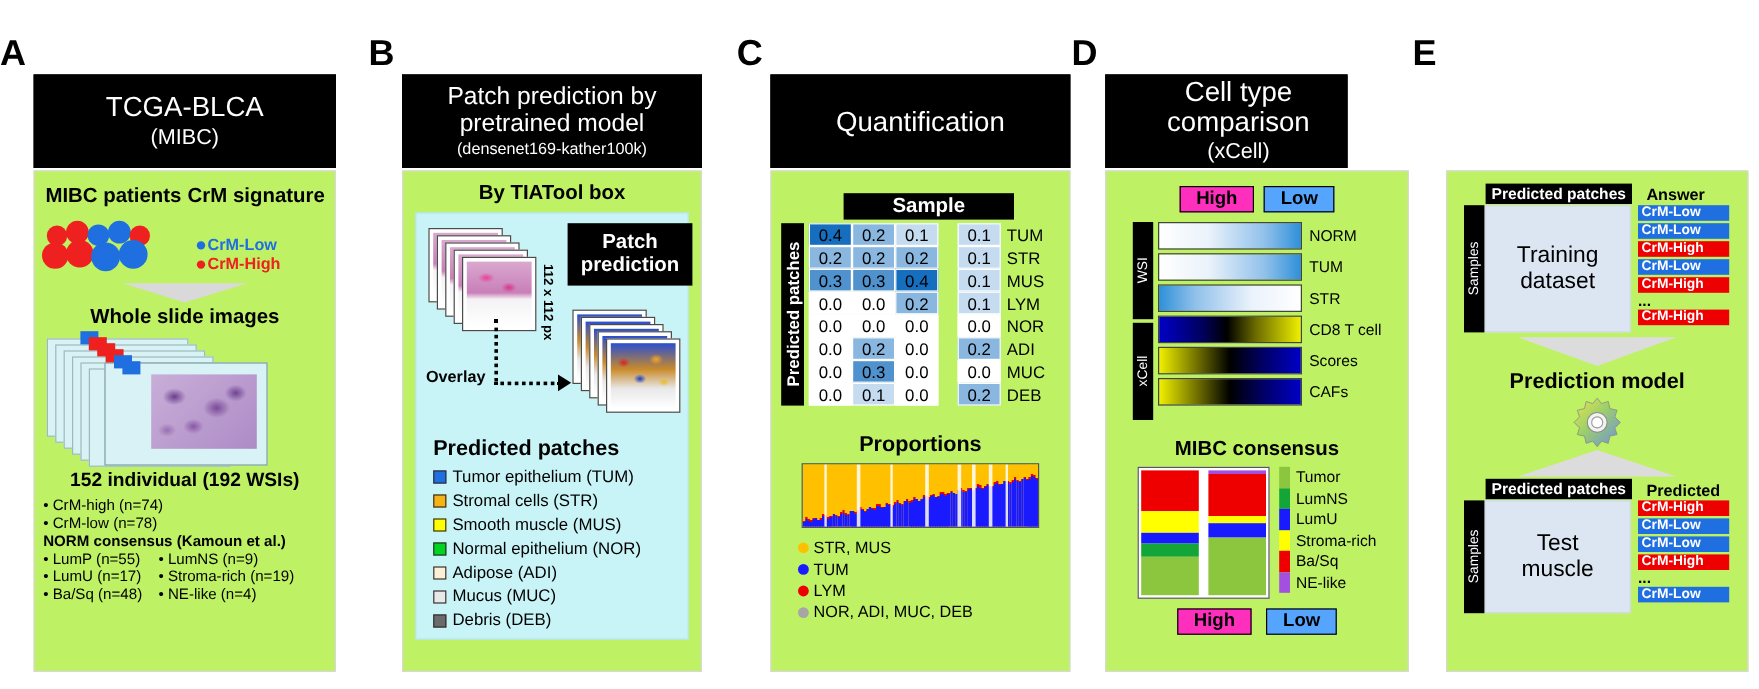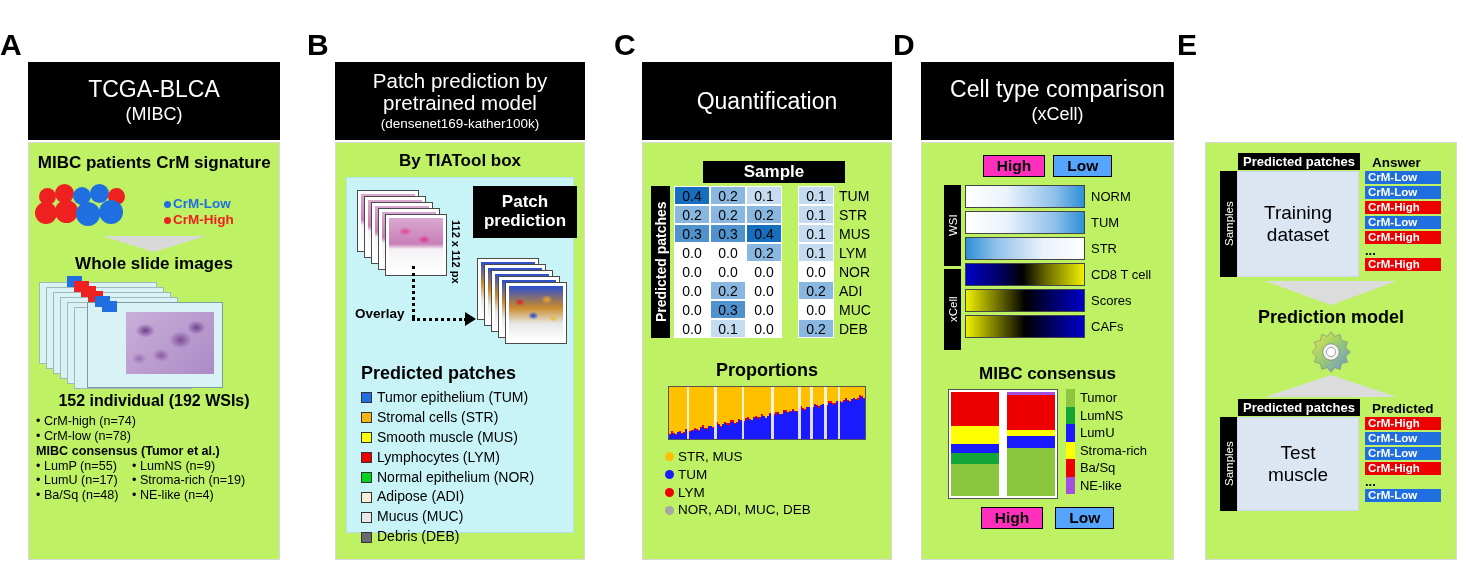--- a/index.html
+++ b/index.html
@@ -167,21 +167,21 @@
     margin: 5px auto 0 auto; width: 198px; height: 54px;
     border: 1.5px solid #555; position: relative; overflow: hidden;
     background: linear-gradient(180deg, #ffc000 0%, #ffc92a 100%);
   }
   .c-prop-legend { margin: 8px 0 0 22px; font-size: 13.5px; }
   .c-prop-legend .li { display: flex; align-items: center; line-height: 1.32; }
   .cdot { width: 9px; height: 9px; border-radius: 50%; margin-right: 4px; flex: 0 0 auto; }
 
   
   #panelD { left: 893px; width: 290px; }
-  #panelD .panel-header { width: 253px; height: 78px; padding-left: 20px; }
+  #panelD .panel-header { width: 202px; height: 78px; padding-left: 20px; }
   #panelD .panel-body { top: 112px; width: 253px; height: 418px; }
   .d-badges { display: flex; gap: 8px; justify-content: center; padding-top: 12px; }
   .badge {
     font-size: 15.5px; font-weight: bold; padding: 1px 13px;
     border: 1.5px solid #000;
   }
   .d-rows { margin-top: 8px; padding-left: 22px; display: flex; }
   .d-groups { display: flex; flex-direction: column; gap: 3px; }
   .d-group {
     width: 17px; background: #000; color: #fff;
@@ -326,21 +326,21 @@
           <div class="flag" style="left: 45px; top: 5px; background: rgb(238, 32, 32); z-index: 20;"></div>
           <div class="flag" style="left: 52px; top: 10px; background: rgb(238, 32, 32); z-index: 20;"></div>
           <div class="flag" style="left: 59px; top: 15px; background: rgb(238, 32, 32); z-index: 20;"></div>
           <div class="flag" style="left: 66px; top: 20px; background: rgb(31, 111, 224); z-index: 20;"></div>
           <div class="flag" style="left: 73px; top: 25px; background: rgb(31, 111, 224); z-index: 20;"></div>
         </div>
       <div class="a-count">152 individual (192 WSIs)</div>
       <div class="a-stats" id="aStats">
           <div class="st-row">• CrM-high (n=74)</div>
           <div class="st-row">• CrM-low (n=78)</div>
-          <div class="st-h">MIBC consensus (Tumor et al.)</div>
+          <div class="st-h">NORM consensus (Kamoun et al.)</div>
           <div class="st-two">
             <span>• LumP (n=55)</span>
             <span>• LumNS (n=9)</span>
           </div>
           <div class="st-two">
             <span>• LumU (n=17)</span>
             <span>• Stroma-rich (n=19)</span>
           </div>
           <div class="st-two">
             <span>• Ba/Sq (n=48)</span>
@@ -410,24 +410,20 @@
               <span class="sw" style="background:#1f6fe0"></span>
               <span>Tumor epithelium (TUM)</span>
             </div>
             <div class="li">
               <span class="sw" style="background:#f5b315"></span>
               <span>Stromal cells (STR)</span>
             </div>
             <div class="li">
               <span class="sw" style="background:#ffff00"></span>
               <span>Smooth muscle (MUS)</span>
-            </div>
-            <div class="li">
-              <span class="sw" style="background:#ee0000"></span>
-              <span>Lymphocytes (LYM)</span>
             </div>
             <div class="li">
               <span class="sw" style="background:#00d420"></span>
               <span>Normal epithelium (NOR)</span>
             </div>
             <div class="li">
               <span class="sw" style="background:#fbefd5"></span>
               <span>Adipose (ADI)</span>
             </div>
             <div class="li">

